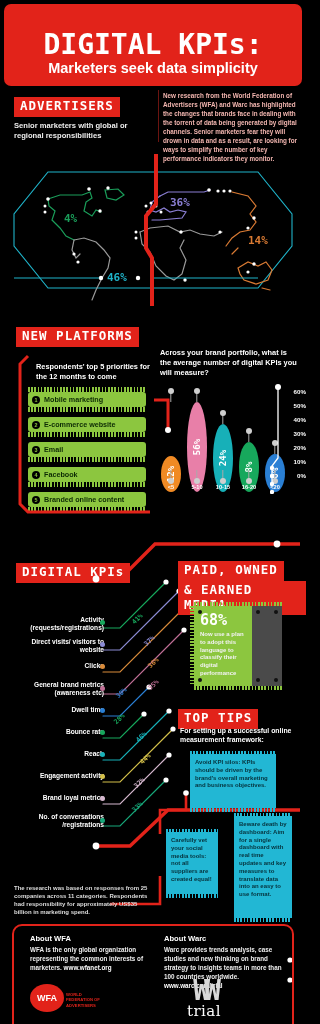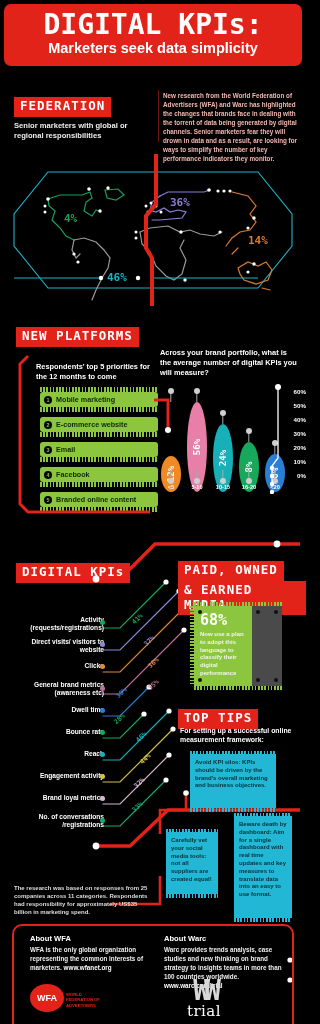--- a/index.html
+++ b/index.html
@@ -15,21 +15,21 @@
   .header {
     margin:4px 4px 0 4px;
     background:#e2231a;
     border-radius:7px;
     padding:7px 6px 9px 6px;
     text-align:center;
   }
   .header h1 {
     font-family:"DejaVu Sans Mono", monospace;
     font-size:28px; font-weight:bold; letter-spacing:0px;
-    line-height:1.0; color:#fff;
+    line-height:1.0; color:#fff;margin-top:20px;
   }
   .header h2 {
     font-size:14.5px; font-weight:bold; line-height:1.1; margin-top:2px;
   }
 
   
   .tag {
     display:inline-block;
     background:#e2231a;
     color:#fff;
@@ -50,21 +50,21 @@
 
   
   .mapwrap { position:absolute; left:0; top:150px; width:306px; height:152px; }
   .map-pct { position:absolute; font-family:"DejaVu Sans Mono", monospace;
              font-weight:bold; font-size:11px; letter-spacing:0px; }
 
   
   .newplat-tag { position:absolute; left:16px; top:322px; }
   .np-sub { position:absolute; left:36px; top:358px; width:120px;
             font-size:7.4px; font-weight:bold; line-height:1.32; }
-  .np-list { position:absolute; left:40px; top:388px; width:118px; }
+  .np-list { position:absolute; left:28px; top:388px; width:118px; }
   .np-item { position:relative; height:16px; margin-bottom:9px; }
   .np-pill {
     position:absolute; left:0; top:0; width:118px; height:15px;
     background:#8cc63f; border-radius:3px;
     display:flex; align-items:center; padding-left:4px;
   }
   .np-num {
     width:8px; height:8px; border-radius:50%;
     background:#000; color:#8cc63f; font-size:5.4px;
     display:flex; align-items:center; justify-content:center;
@@ -168,21 +168,21 @@
 <body>
 
 <div class="page">
 
   <div class="header">
     <h1>DIGITAL KPIs:</h1>
     <h2>Marketers seek data simplicity</h2>
   </div>
 
   <div class="respondents">
-    <span class="tag">FEDERATION</span>
+    <span class="tag">ADVERTISERS</span>
     <div class="body">Senior marketers with global or regional responsibilities</div>
   </div>
   <div class="divider-v"></div>
   <div class="intro">New research from the World Federation of Advertisers (WFA) and Warc has highlighted the changes that brands face in dealing with the torrent of data being generated by digital channels. Senior marketers fear they will drown in data and as a result, are looking for ways to simplify the number of key performance indicators they monitor.</div>
 
   <div class="mapwrap">
     <svg width="306" height="152" viewBox="0 0 306 152">
 
       <polygon points="48,18 258,18 292,60 292,92 258,134 48,134 14,92 14,60" fill="none" stroke="#1fb3c9" stroke-width="1.1"></polygon>
 

